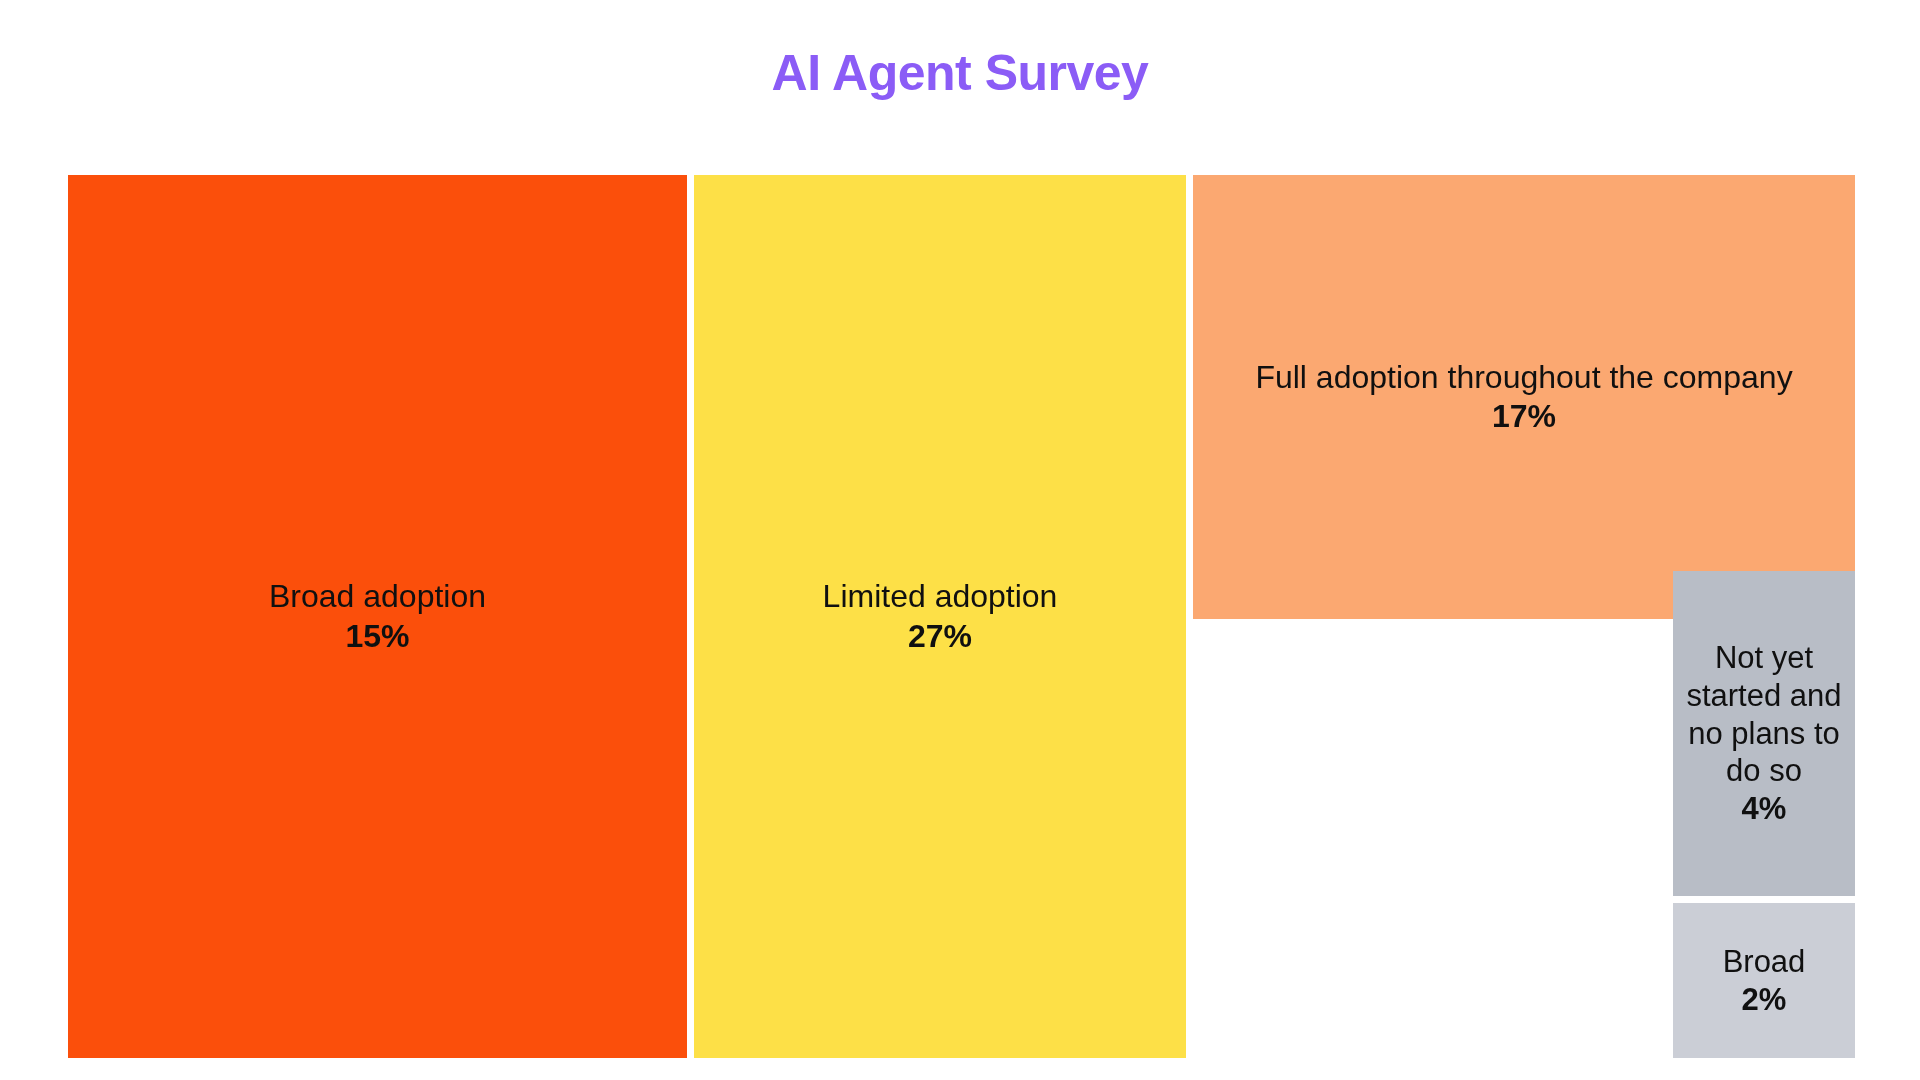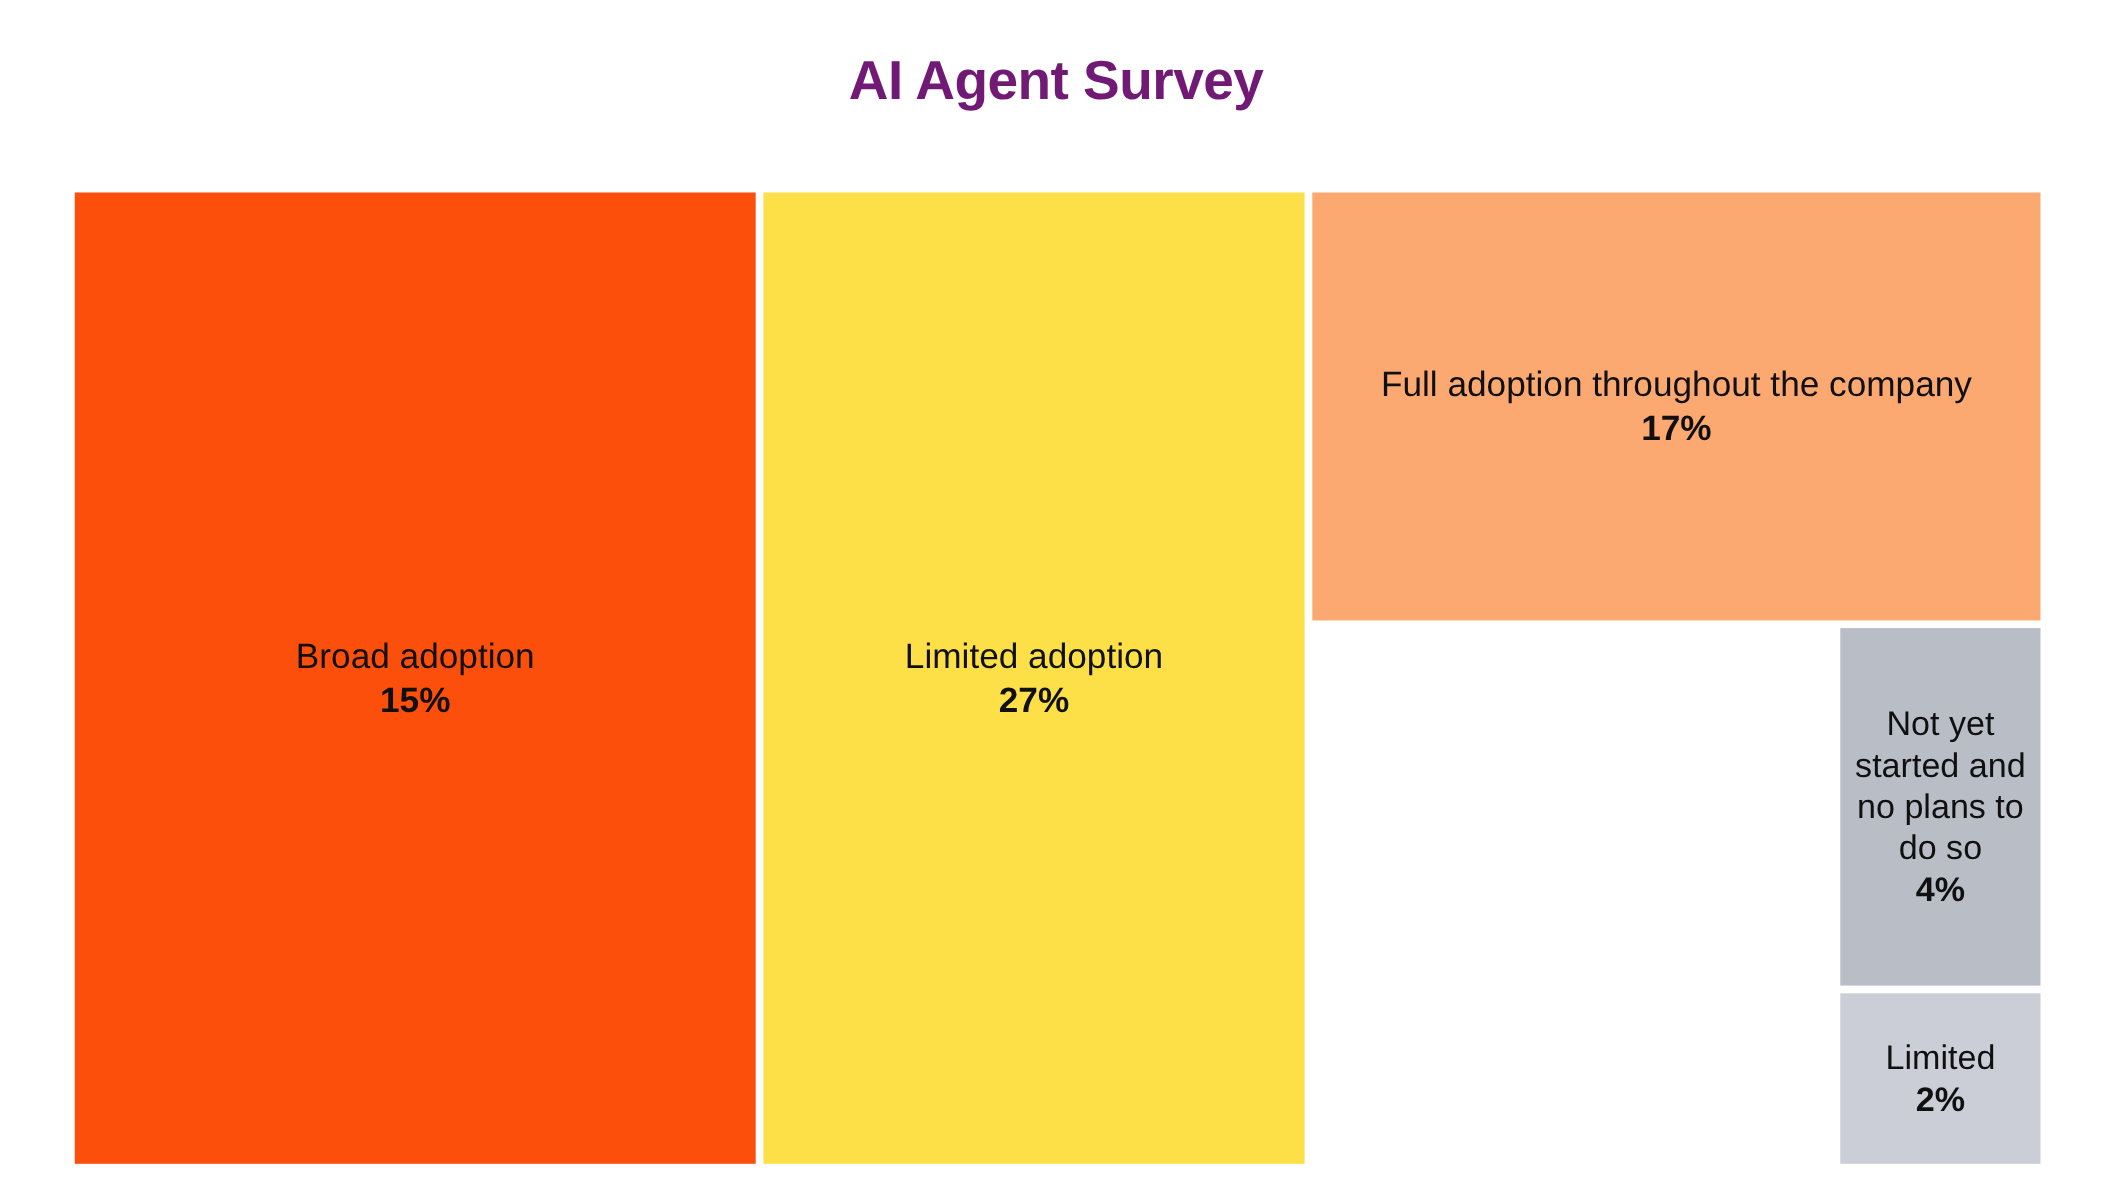--- a/index.html
+++ b/index.html
@@ -24,21 +24,21 @@
 
   
   #chart-title {
     position: absolute;
     left: 0;
     top: 46px;
     width: 1920px;
     text-align: center;
     font-size: 50px;
     font-weight: 700;
-    color: #701a75;
+    color: #8b5cf6;
     letter-spacing: -0.5px;
     line-height: 1.1;
   }
 
   
   #treemap {
     position: absolute;
     left: 68px;
     top: 175px;
     width: 1787px;
@@ -70,21 +70,21 @@
   }
 
   .tm-value {
     display: block;
     font-weight: 700;
   }
 
   
   #cell-broad-adoption       { left: 0px;    top: 0px;   width: 619px; height: 883px; }
   #cell-limited-adoption     { left: 626px;  top: 0px;   width: 492px; height: 883px; }
-  #cell-full-adoption        { left: 1125px; top: 0px;   width: 662px; height: 389px; justify-content: flex-end; }
+  #cell-full-adoption        { left: 1125px; top: 0px;   width: 662px; height: 444px; justify-content: flex-end; }
   #cell-exploring            { left: 1125px; top: 396px; width: 473px; height: 487px; }
   #cell-not-started          { left: 1605px; top: 396px; width: 182px; height: 325px; }
   #cell-unsure               { left: 1605px; top: 728px; width: 182px; height: 155px; }
 
   
   #cell-broad-adoption   .tm-inner { font-size: 32px; }
   #cell-limited-adoption .tm-inner { font-size: 32px; }
   #cell-full-adoption    .tm-inner { font-size: 32px; }
   #cell-exploring        .tm-inner { font-size: 32px; }
   #cell-not-started      .tm-inner { font-size: 31px; padding: 0 1px; }
@@ -123,19 +123,19 @@
 
     <div class="tm-cell" id="cell-not-started" style="background-color: rgb(184, 189, 198);">
       <div class="tm-inner">
         <span class="tm-label">Not yet started and no plans to do so</span>
         <span class="tm-value">4%</span>
       </div>
     </div>
 
     <div class="tm-cell" id="cell-unsure" style="background-color: rgb(203, 206, 214);">
       <div class="tm-inner">
-        <span class="tm-label">Limited</span>
+        <span class="tm-label">Broad</span>
         <span class="tm-value">2%</span>
       </div>
     </div>
 
   </div>
 </div>
 
 </body></html>

